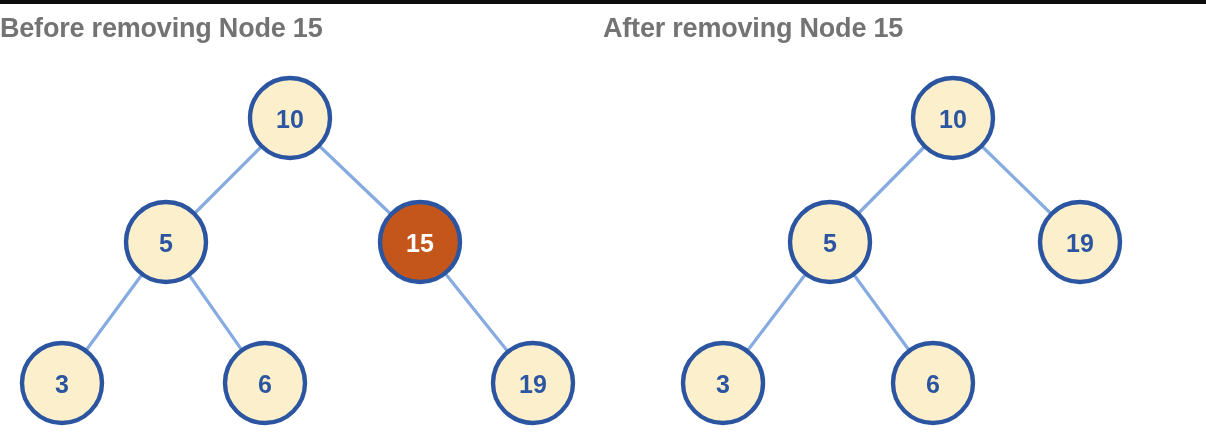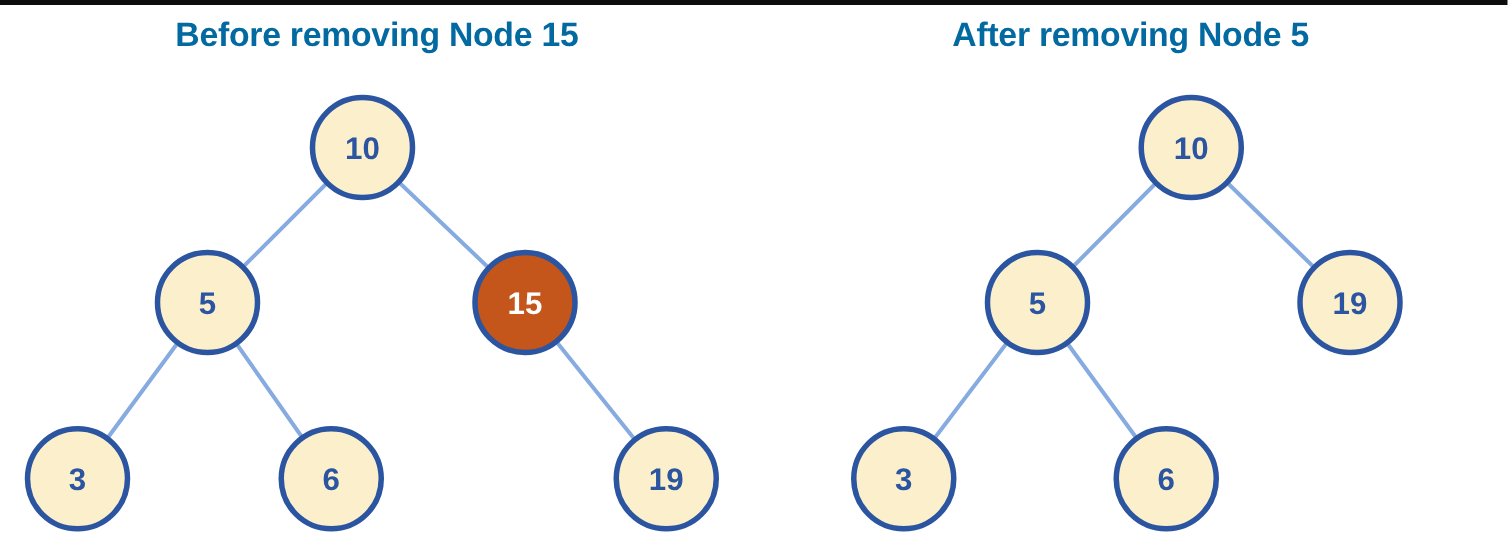--- a/index.html
+++ b/index.html
@@ -31,25 +31,25 @@
   }
   .panel {
     position: absolute;
     top: 0;
     height: 443px;
   }
   .panel-title {
     position: absolute;
     top: 13px;
     width: 100%;
-    text-align: center;
+    text-align: left;
     font-family: "Liberation Sans", sans-serif;
     font-size: 27px;
     font-weight: bold;
-    color: #0369a1;
+    color: #737373;
     letter-spacing: -0.2px;
     white-space: nowrap;
   }
   .tree-svg {
     position: absolute;
     left: 0;
     top: 0;
     width: 100%;
     height: 443px;
     overflow: visible;
@@ -118,21 +118,21 @@
           <text x="265" y="384" class="node-label">6</text>
         </g>
         <g>
           <circle cx="533" cy="383" r="40" class="node-circle"></circle>
           <text x="533" y="384" class="node-label">19</text>
         </g>
       </svg>
   </div>
 
   <div class="panel" id="panel-after" style="left: 603px; width: 603px;">
-    <div class="panel-title">After removing Node 5</div>
+    <div class="panel-title">After removing Node 15</div>
     <svg class="tree-svg" id="svg-after" xmlns="http://www.w3.org/2000/svg">
         <line x1="350" y1="118" x2="227" y2="242" class="edge"></line>
         <line x1="350" y1="118" x2="477" y2="242" class="edge"></line>
         <line x1="227" y1="242" x2="120" y2="383" class="edge"></line>
         <line x1="227" y1="242" x2="330" y2="383" class="edge"></line>
         <g>
           <circle cx="350" cy="118" r="40" class="node-circle"></circle>
           <text x="350" y="119" class="node-label">10</text>
         </g>
         <g>

